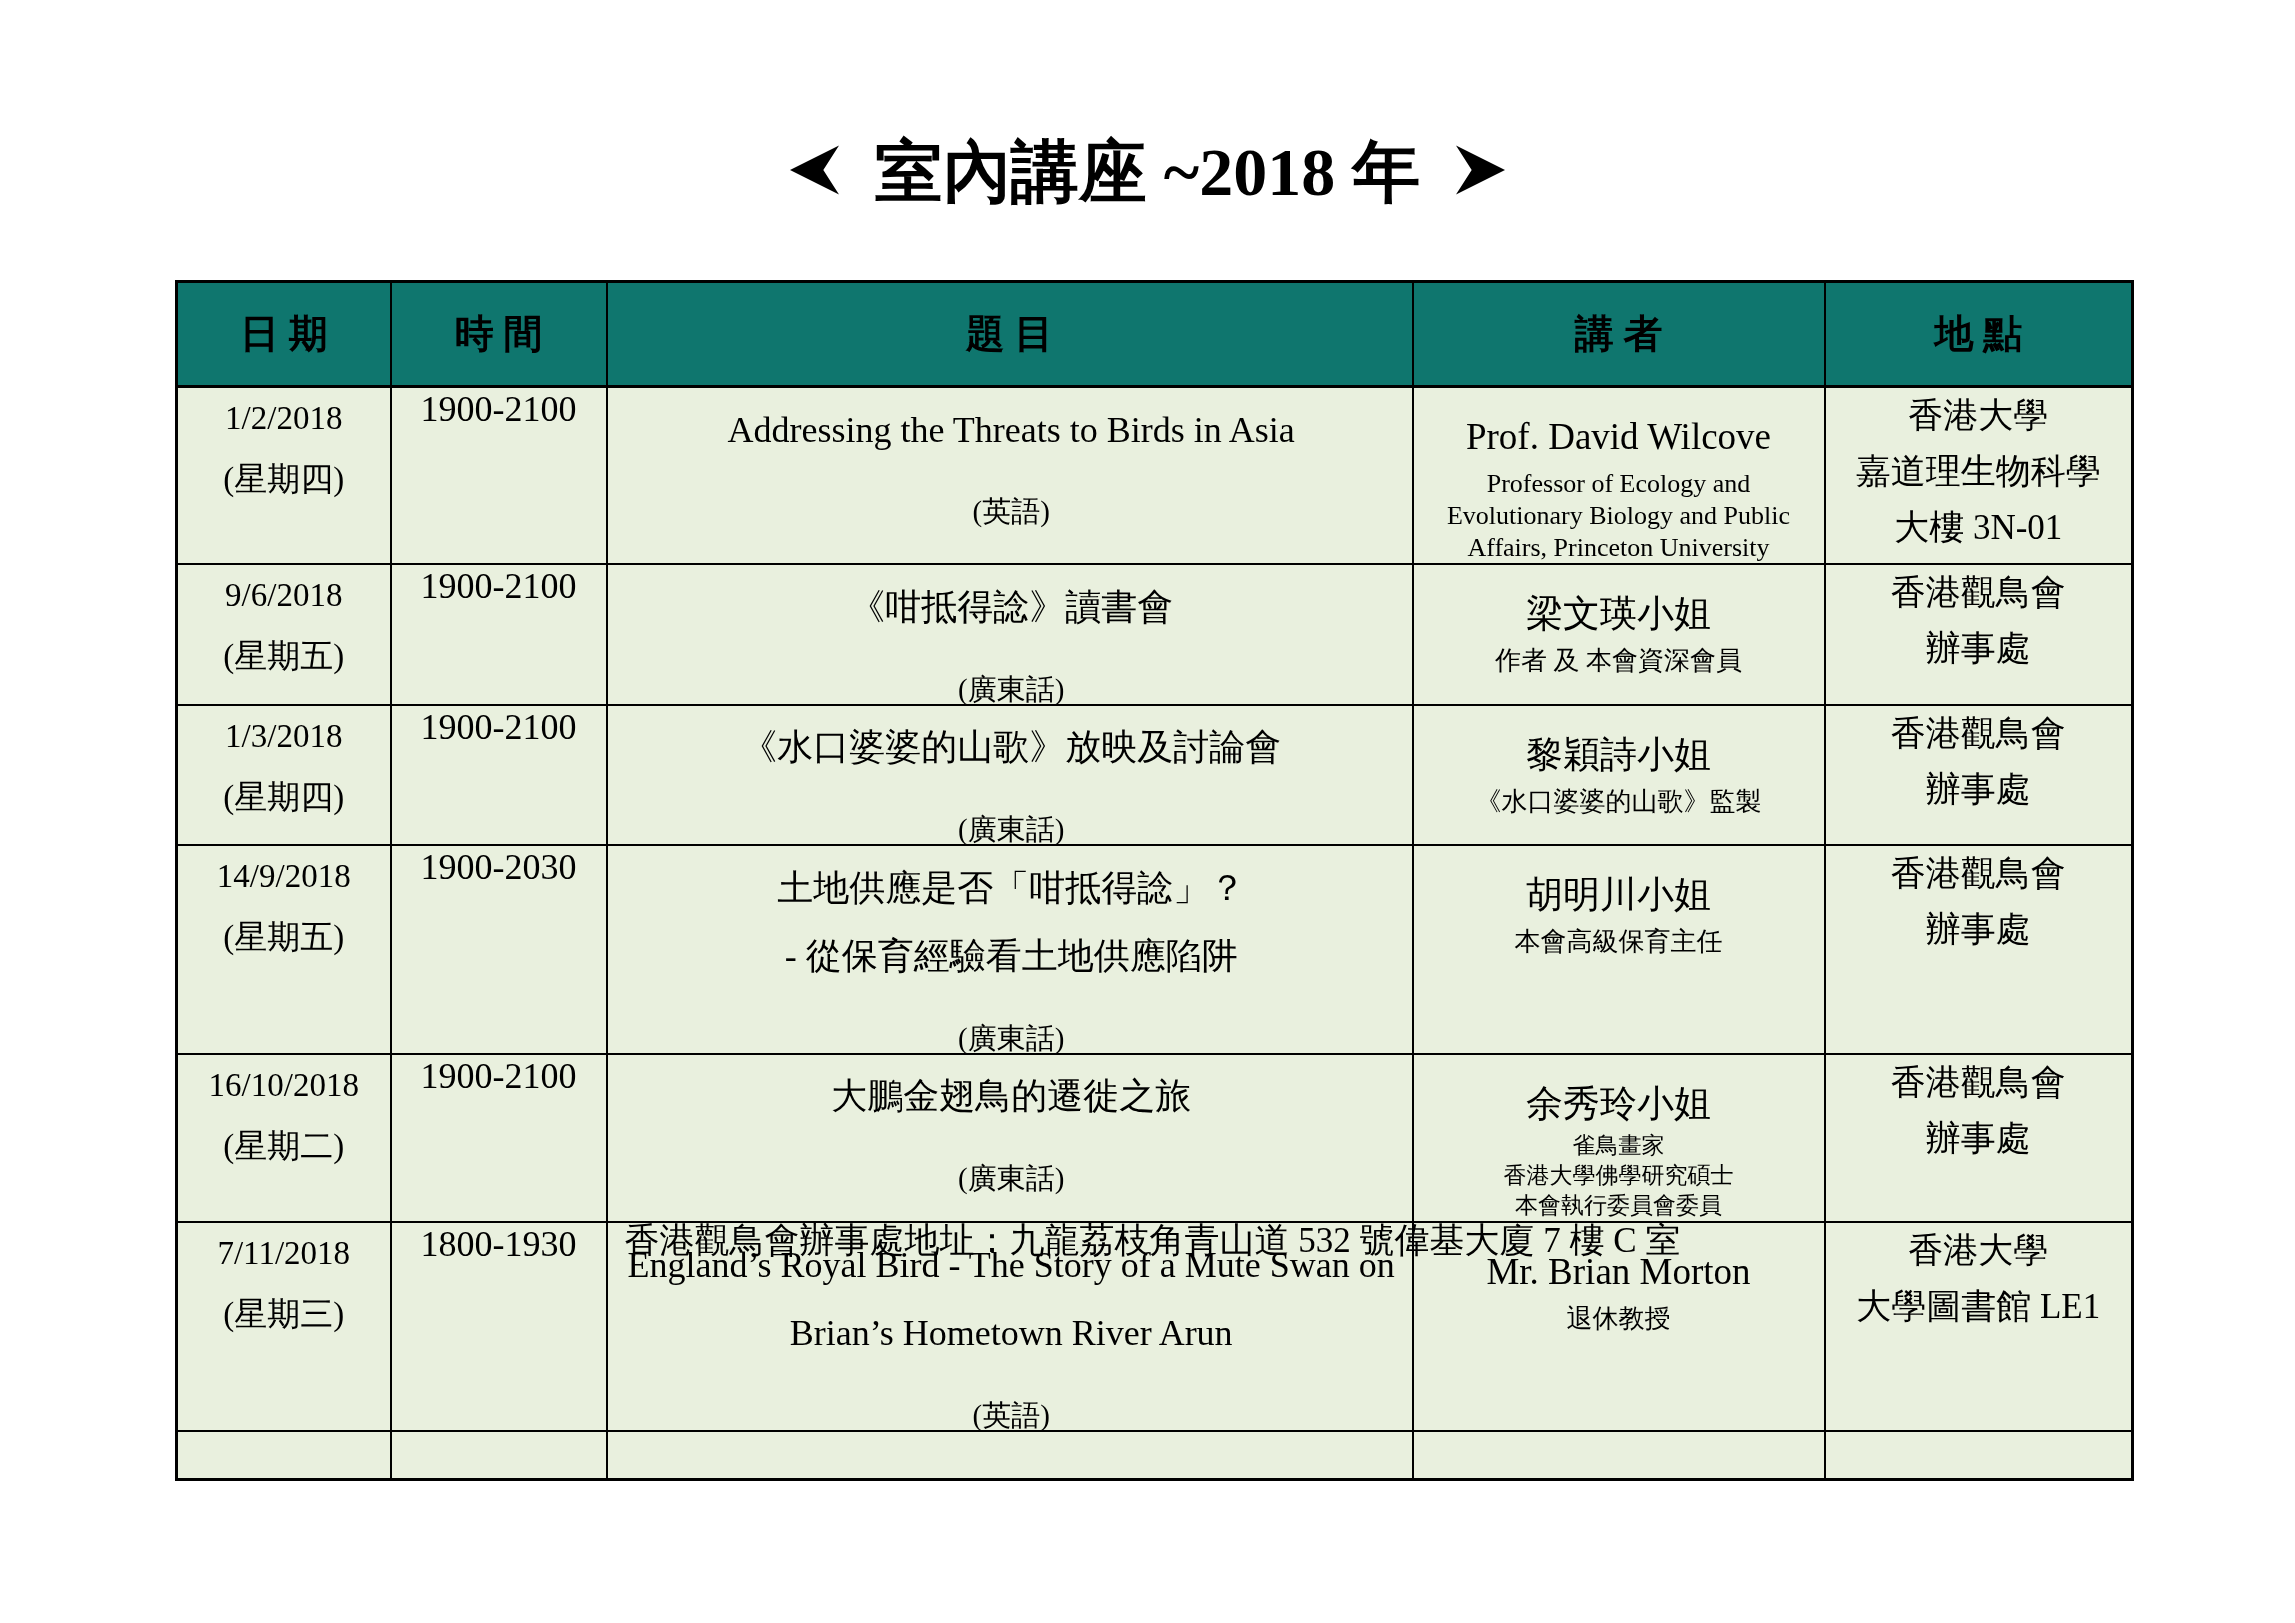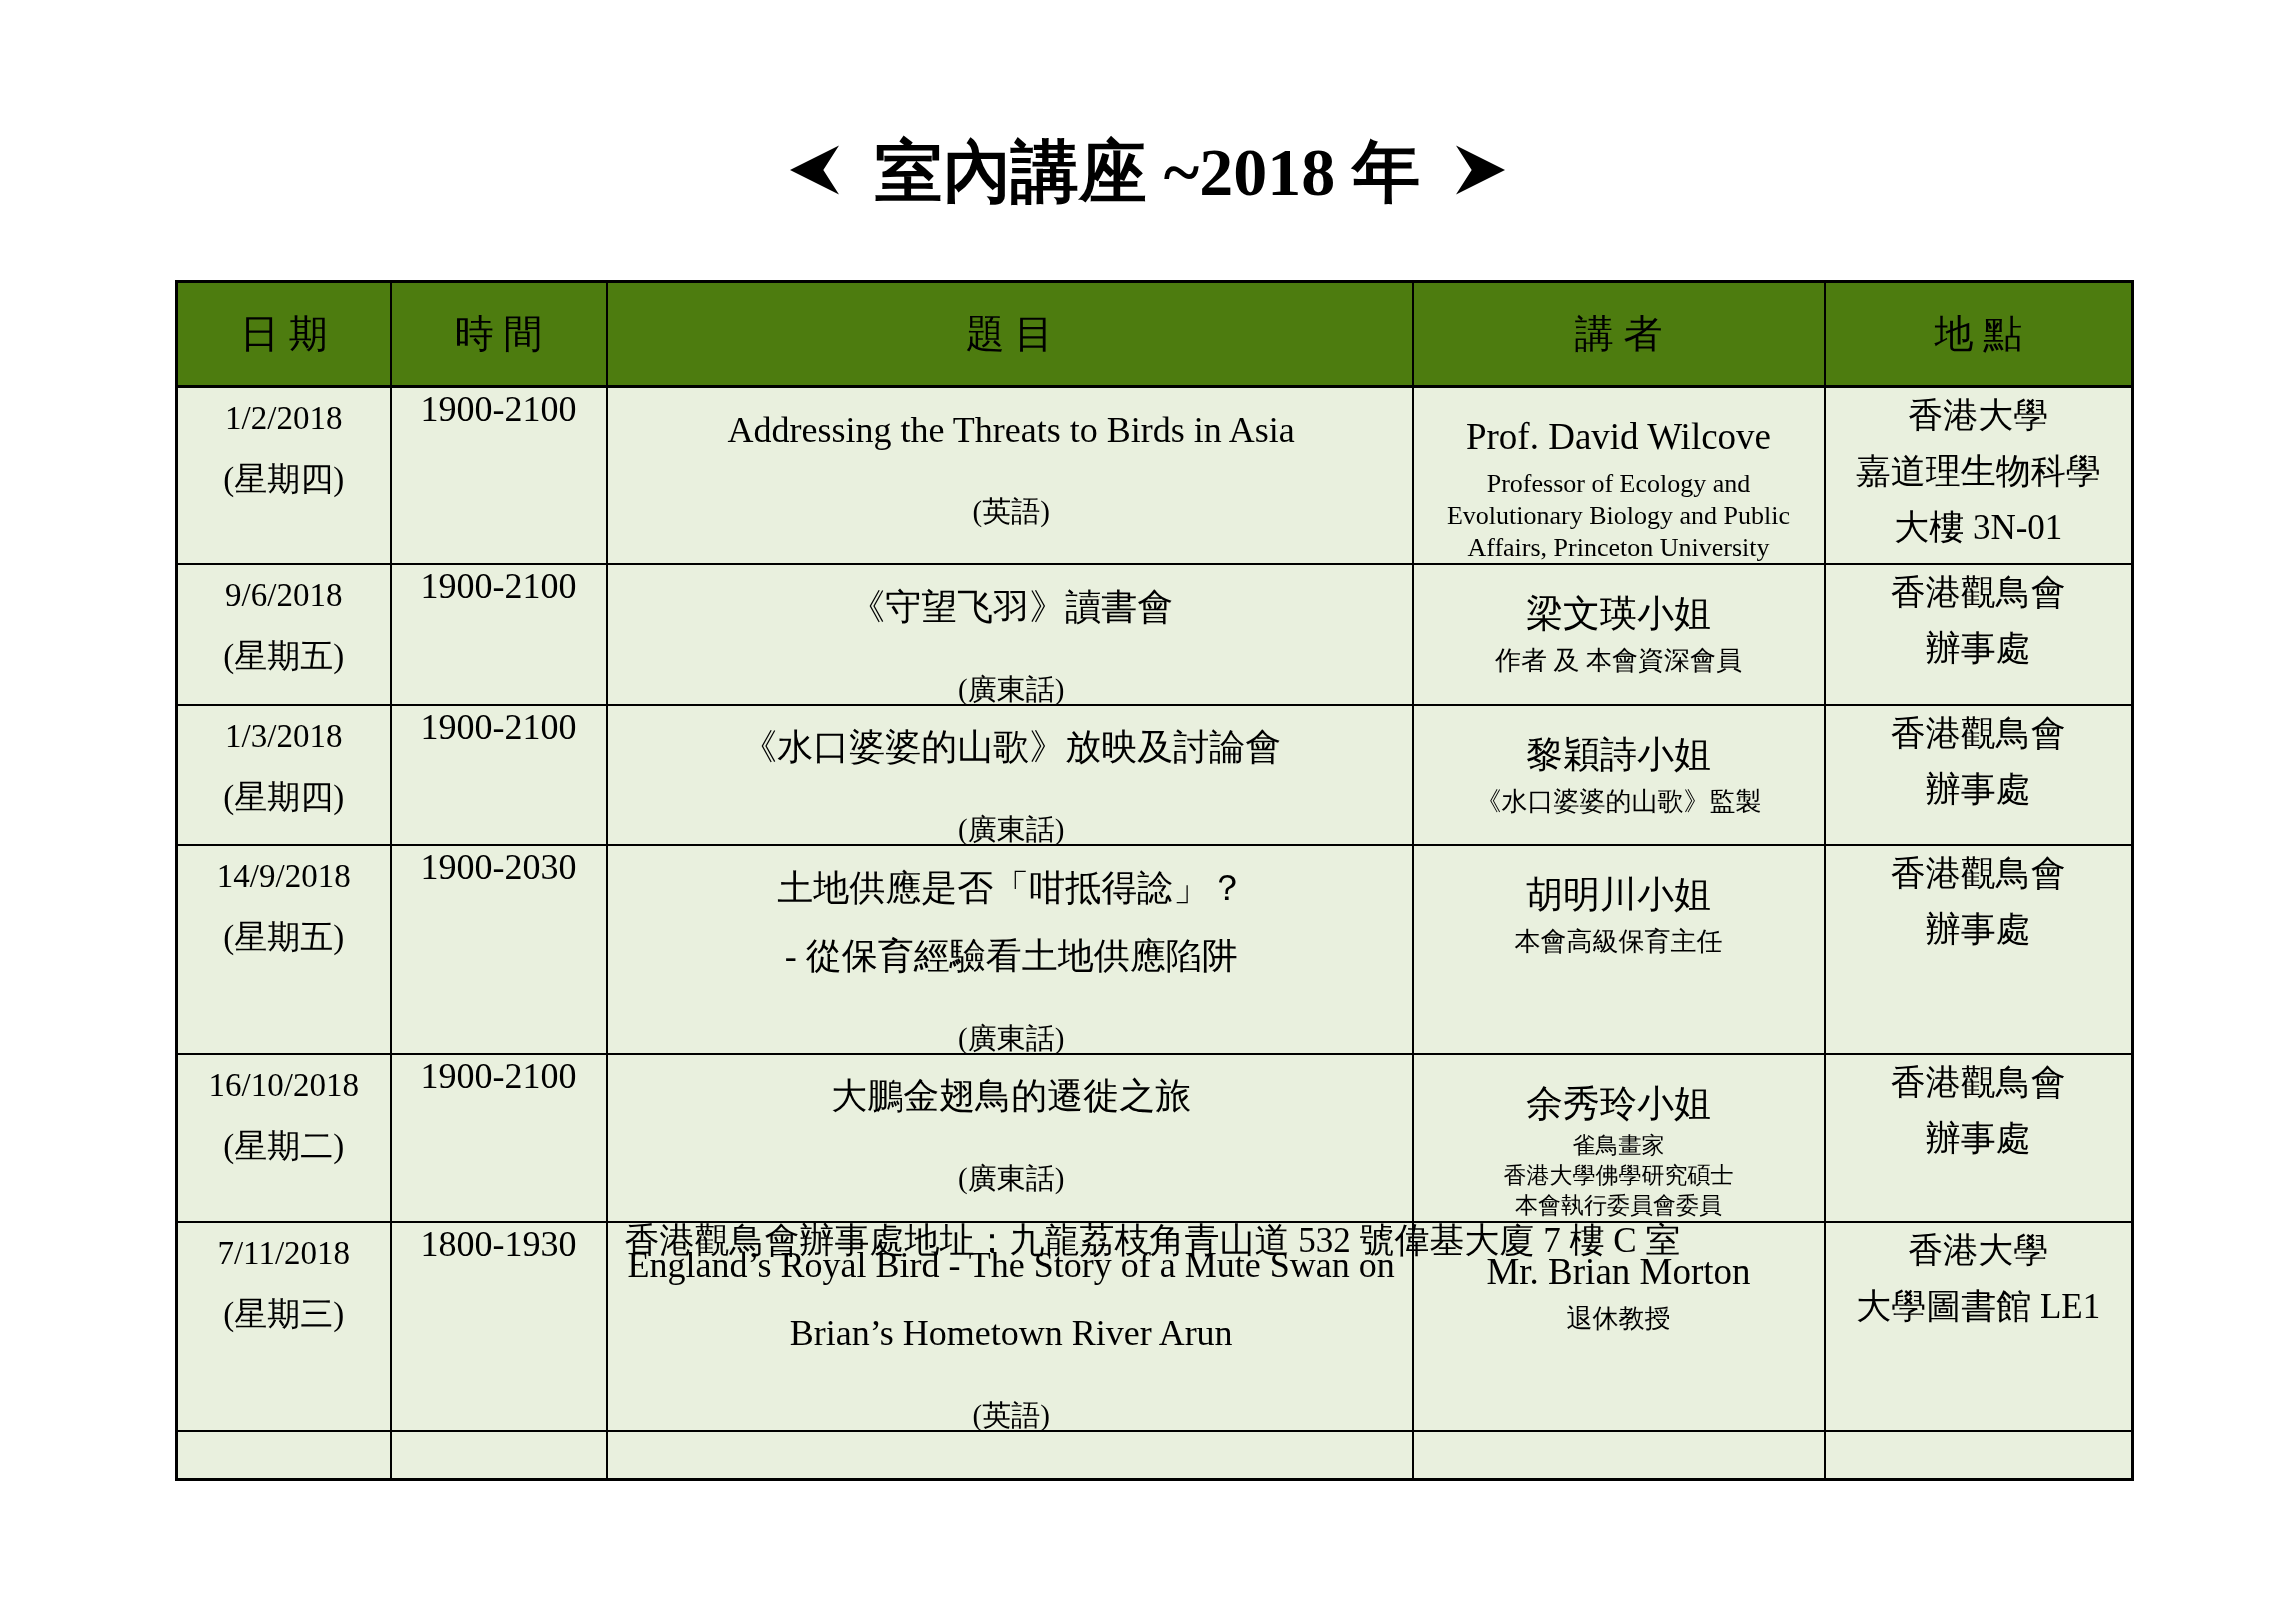--- a/index.html
+++ b/index.html
@@ -46,23 +46,23 @@
     border-collapse: collapse;
     table-layout: fixed;
     border: 3.9px solid #000;
   }
   table.schedule th, table.schedule td {
     border: 2.4px solid #000;
     padding: 0;
     overflow: hidden;
   }
   table.schedule thead th {
-    background: #4d7c0f;
+    background: #0f766e;
     font-size: 39px;
-    font-weight: normal;
+    font-weight: bold;
     vertical-align: middle;
     height: 102px;
     border-bottom-width: 3.1px;
   }
   table.schedule tbody td {
     background: #e9f0de;
     vertical-align: top;
     text-align: center;
   }
   tr.r0 { height: 149px; }
@@ -173,21 +173,21 @@
         </td>
         <td class="cell-loc">香港大學
 嘉道理生物科學
 大樓 3N-01</td>
       </tr>
       <tr class="r1">
         <td class="cell-date">9/6/2018
 (星期五)</td>
         <td class="cell-time">1900-2100</td>
         <td class="c-topic">
-          <div class="topic-main">《守望飞羽》讀書會</div>
+          <div class="topic-main">《咁抵得諗》讀書會</div>
           <div class="topic-lang">(廣東話)</div>
         </td>
         <td>
           <div class="sp-name">梁文瑛小姐</div>
           <div class="sp-sub">作者 及 本會資深會員</div>
         </td>
         <td class="cell-loc">香港觀鳥會
 辦事處</td>
       </tr>
       <tr class="r2">

